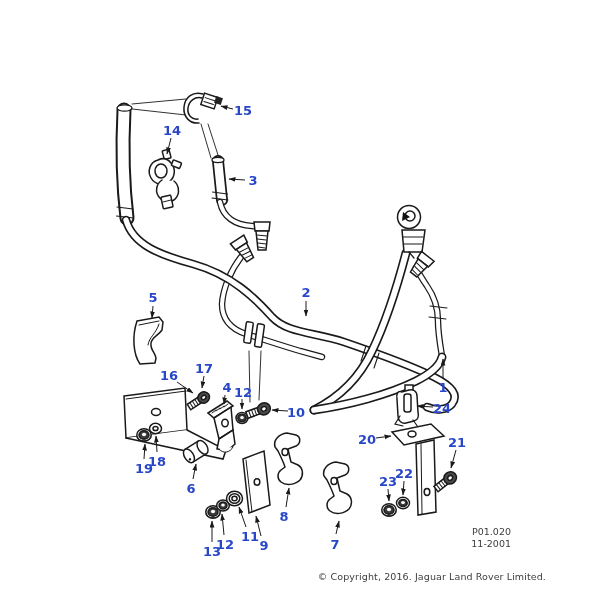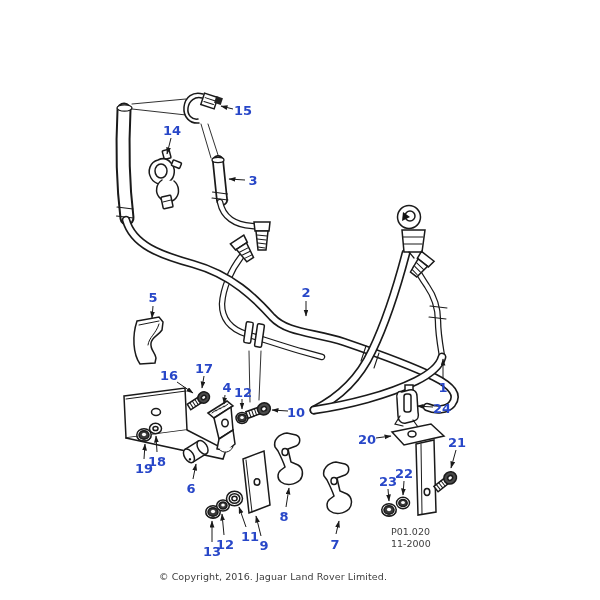--- a/index.html
+++ b/index.html
@@ -1,21 +1,21 @@
 <!DOCTYPE html>
 <html><head>
 <meta charset="utf-8">
 <style>
   html,body{margin:0;padding:0;background:#fff;}
   #stage{position:relative;width:600px;height:600px;background:#fff;overflow:hidden;
          font-family:"DejaVu Sans","Liberation Sans",sans-serif;}
   #art{position:absolute;left:0;top:0;}
-  .copyright{position:absolute;left:0;top:571px;width:546px;text-align:center;
+  .copyright{position:absolute;left:0;top:571px;width:546px;text-align:right;
              font-size:9.5px;color:#3d3d3d;letter-spacing:0.1px;}
-  .refblock{position:absolute;left:391px;top:526px;width:120px;text-align:left;
+  .refblock{position:absolute;left:391px;top:526px;width:120px;text-align:right;
             font-size:9.5px;color:#3d3d3d;line-height:12.3px;}
   .callout-text{font-weight:bold;font-size:13px;cursor:pointer;}
 </style>
 </head>
 <body>
 
 <div id="stage">
 
 <svg id="art" width="600" height="600" viewBox="0 0 600 600">
   <defs>
@@ -367,16 +367,16 @@
           <polyline points="336,534 339,521" fill="none" stroke="#1a1a1a" stroke-width="1" marker-end="url(#arr)"></polyline>
           <text x="335" y="548.5" text-anchor="middle" fill="#2847c8" class="callout-text">7</text>
         </g>
       </g>
 </svg>
 
 <div class="copyright">© Copyright, 2016. Jaguar Land Rover Limited.</div>
 
 <div class="refblock">
   <div>P01.020</div>
-  <div>11-2000</div>
+  <div>11-2001</div>
 </div>
 
 </div>
 
 </body></html>

